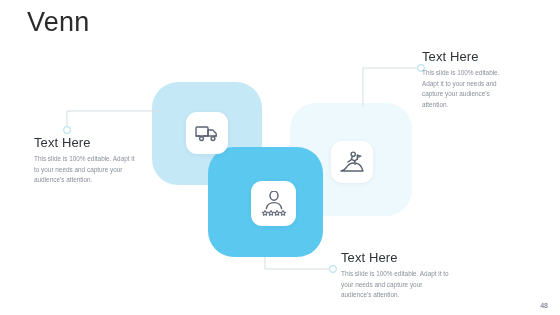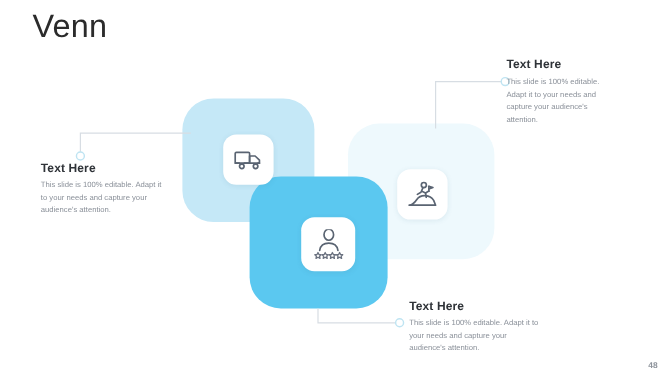--- a/index.html
+++ b/index.html
@@ -118,22 +118,22 @@
     fill: #ffffff;
     stroke: #bfe4f2;
     stroke-width: 1.2;
   }
 
   
   .callout {
     position: absolute;
   }
   .callout-title {
-    font-size: 10px;
-    font-weight: 700;
+    font-size: 13px;
+    font-weight: 400;
     color: #2f3338;
     margin: 0 0 4px 0;
     letter-spacing: 0.1px;
   }
   .callout-body {
     font-size: 6.4px;
     line-height: 1.65;
     color: #8a9099;
     margin: 0;
     font-weight: 400;

